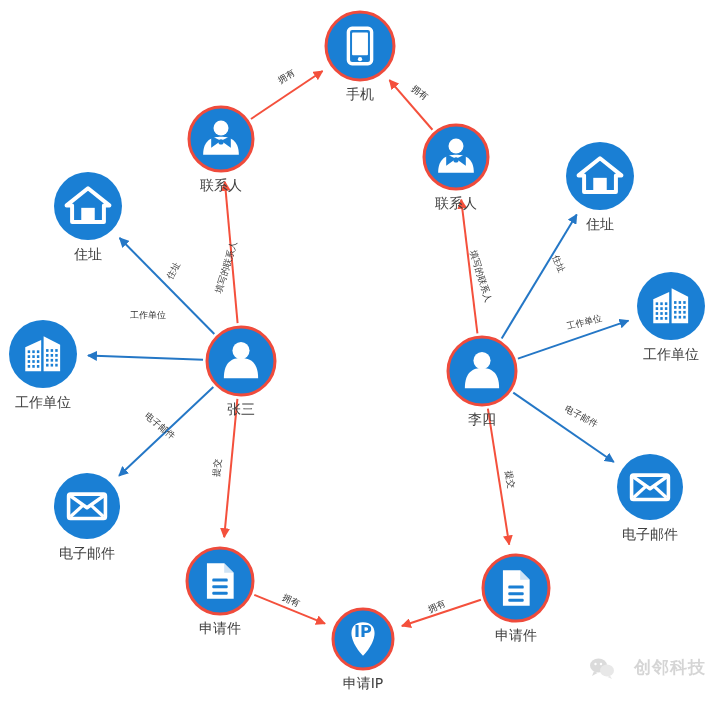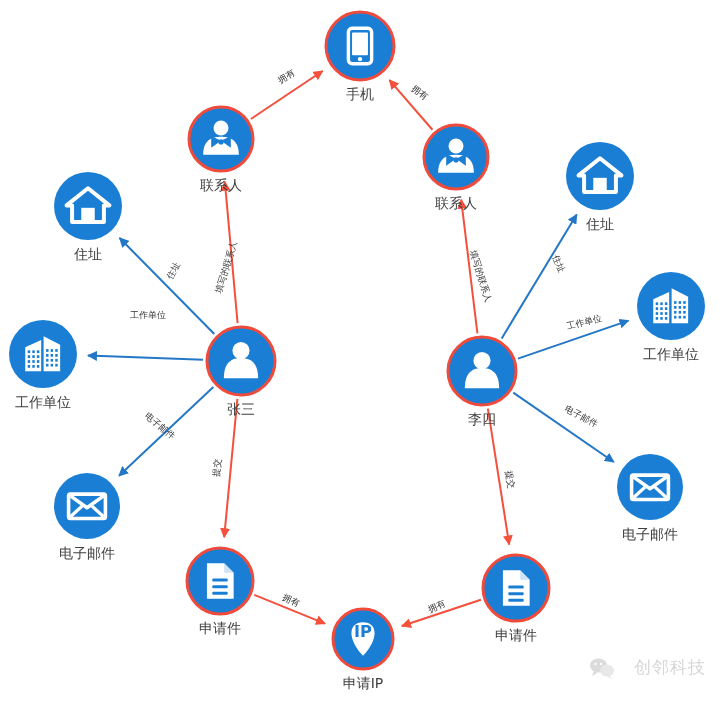--- a/index.html
+++ b/index.html
@@ -19,20 +19,21 @@
   }
   .edge-label{
     font-size:9px;fill:#333333;
     font-family:"DejaVu Sans","Liberation Sans",sans-serif;
     text-anchor:middle;
   }
   .watermark{
     position:absolute;right:14px;bottom:26px;
     display:flex;align-items:center;gap:19px;
     opacity:.30;
+    font-weight:bold;
   }
   .watermark .wm-text{
     font-size:17px;color:#777;letter-spacing:1px;
     font-family:"DejaVu Sans","Liberation Sans",sans-serif;
   }
 </style>
 </head>
 <body>
 
 <svg id="graph" viewBox="0 0 720 705" xmlns="http://www.w3.org/2000/svg">

